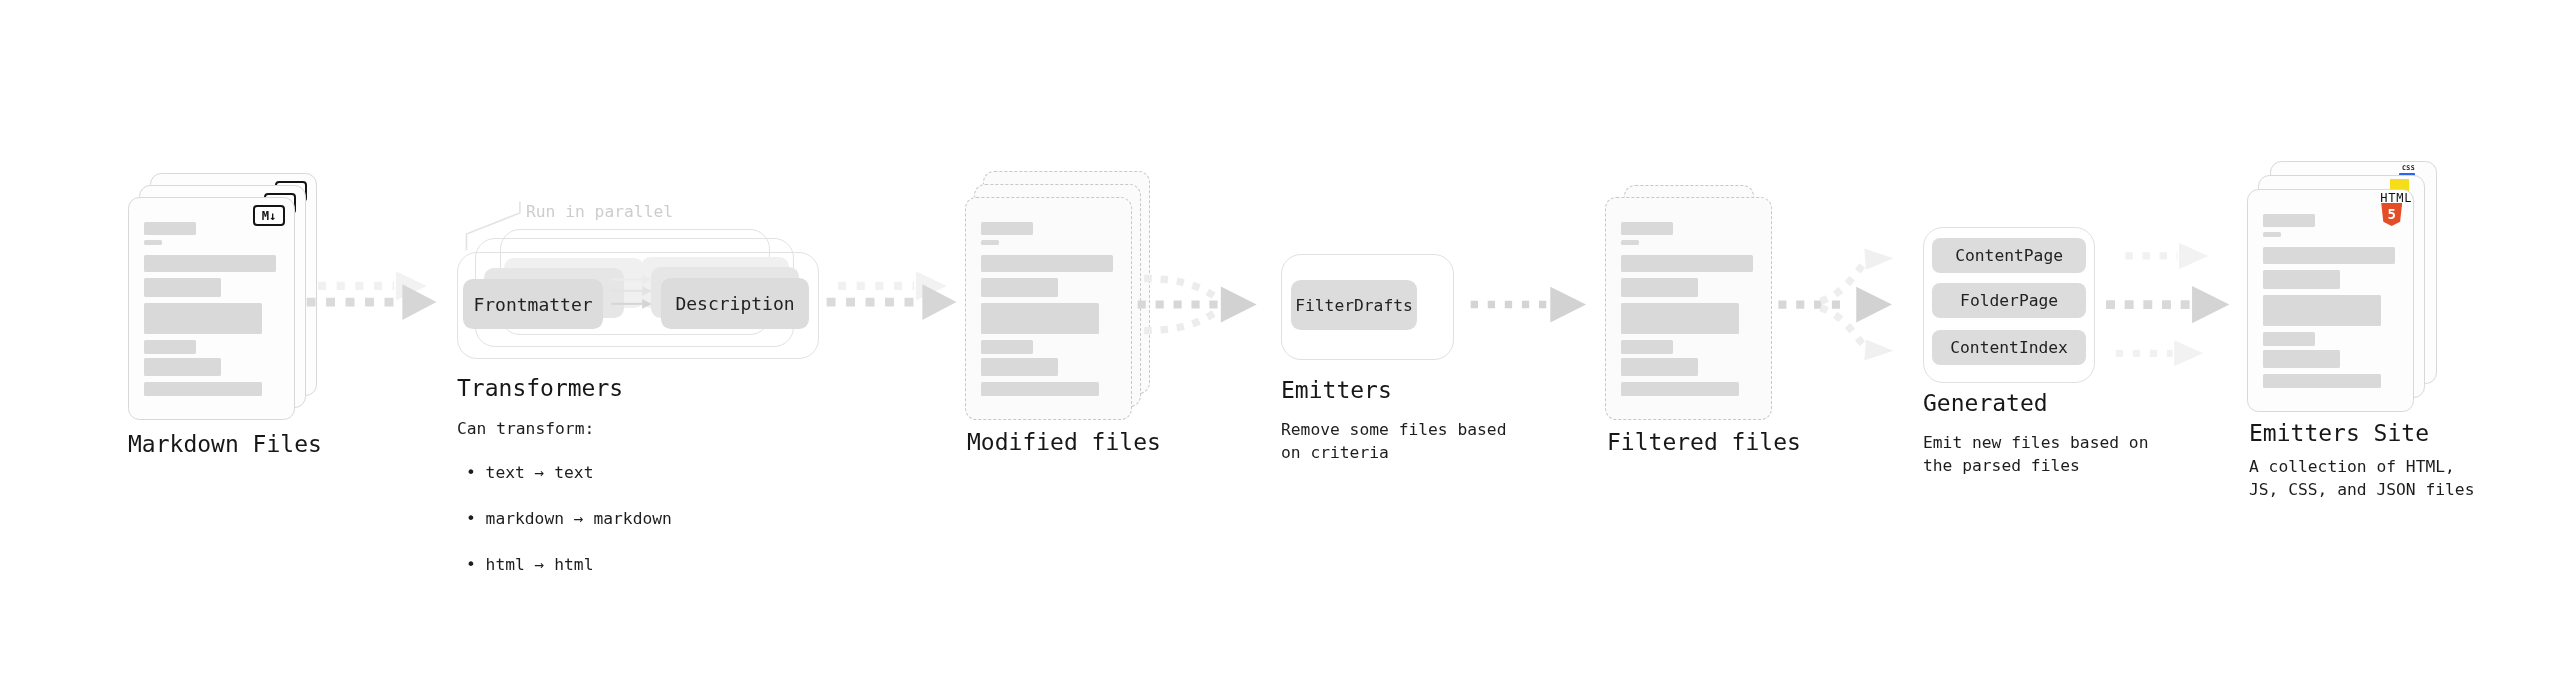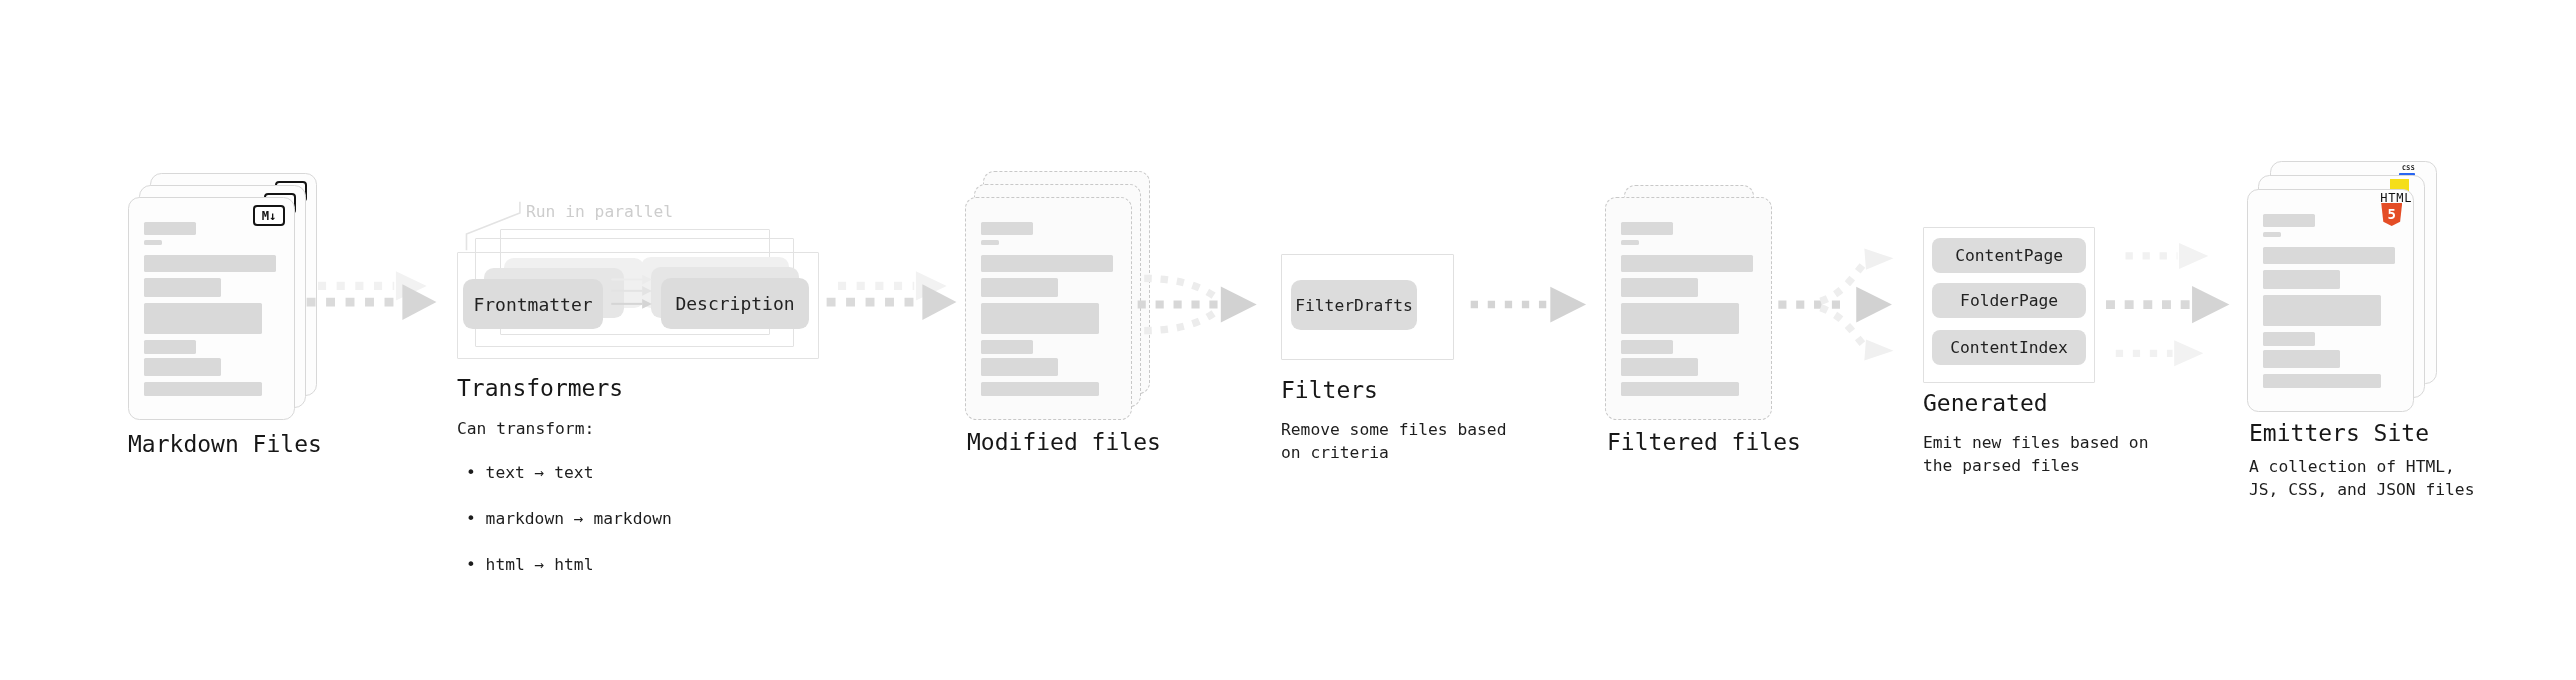--- a/index.html
+++ b/index.html
@@ -24,21 +24,21 @@
   
   .stage-title{position:absolute;font-size:23px;color:#171717;white-space:nowrap}
   .stage-sub{position:absolute;font-size:16.3px;line-height:23px;color:#1d1d1d;white-space:pre-line}
   .note{position:absolute;font-size:16.3px;color:#cdcdcd;white-space:nowrap}
   
   .pill{position:absolute;background:#dcdcdc;border-radius:9.8px;display:flex;align-items:center;
         justify-content:center;color:#222;box-sizing:border-box}
   .ghost{position:absolute;border-radius:9.8px}
   .g1{background:#e6e6e6}
   .g2{background:#f0f0f0}
-  .obox{position:absolute;background:transparent;border:1.6px solid #e2e2e2;border-radius:1px;box-sizing:border-box}
+  .obox{position:absolute;background:transparent;border:1.6px solid #e2e2e2;border-radius:20px;box-sizing:border-box}
   
   .md-badge{position:absolute;top:7.3px;right:9px;width:32px;height:21px;border:2.4px solid #141414;
             border-radius:4.1px;background:#fff;color:#141414;font-weight:bold;font-size:12.2px;
             display:flex;align-items:center;justify-content:center;box-sizing:border-box}
   .html5-badge{position:absolute;top:4.9px;right:9.8px;width:23px;text-align:center}
   .html5-word{font-size:12px;font-weight:normal;letter-spacing:0.8px;color:#111;line-height:7.3px}
   .html5-shield{width:21px;height:23px;margin:0.8px auto 0;background:#e44d26;color:#fff;
                 font-size:14px;font-weight:bold;display:flex;align-items:center;justify-content:center;
                 clip-path:polygon(0 0,100% 0,90% 82%,50% 100%,10% 82%)}
   .js-badge{position:absolute;top:3.3px;right:14.6px;width:19.5px;height:19.5px;background:#f5de19}
@@ -153,21 +153,21 @@
   <svg style="left:1136px;top:267px" width="137" height="75" viewBox="0 0 168 92">
     <path d="M 10,14 C 62,14 86,28 102,40" fill="none" stroke="#ececec" stroke-width="9" stroke-dasharray="9 11"></path>
     <path d="M 10,78 C 62,78 86,64 102,52" fill="none" stroke="#ececec" stroke-width="9" stroke-dasharray="9 11"></path>
     <line x1="2" y1="46" x2="100" y2="46" stroke="#d7d7d7" stroke-width="10" stroke-dasharray="10 12"></line>
     <polygon points="104,24 148,46 104,68" fill="#d2d2d2"></polygon>
   </svg>
 
   <div class="obox" style="left:1281px;top:254px;width:173px;height:106px;border-color:#e0e0e0;background:#fff">
     <div class="pill" style="left:9px;top:25px;width:126px;height:50px;font-size:16.3px">FilterDrafts</div>
   </div>
-  <div class="stage-title" style="left:1281px;top:377px">Filters</div>
+  <div class="stage-title" style="left:1281px;top:377px">Emitters</div>
   <div class="stage-sub" style="left:1281px;top:418px">Remove some files based
 on criteria</div>
 
   <svg style="left:1469px;top:285px" width="122" height="39" viewBox="0 0 150 48">
     <line x1="2" y1="24" x2="98" y2="24" stroke="#d4d4d4" stroke-width="9" stroke-dasharray="9 12"></line>
     <polygon points="100,2 144,24 100,46" fill="#d2d2d2"></polygon>
   </svg>
 
   <div>
     <div class="file dashed" style="left:1624px;top:185px;width:130px"></div>

